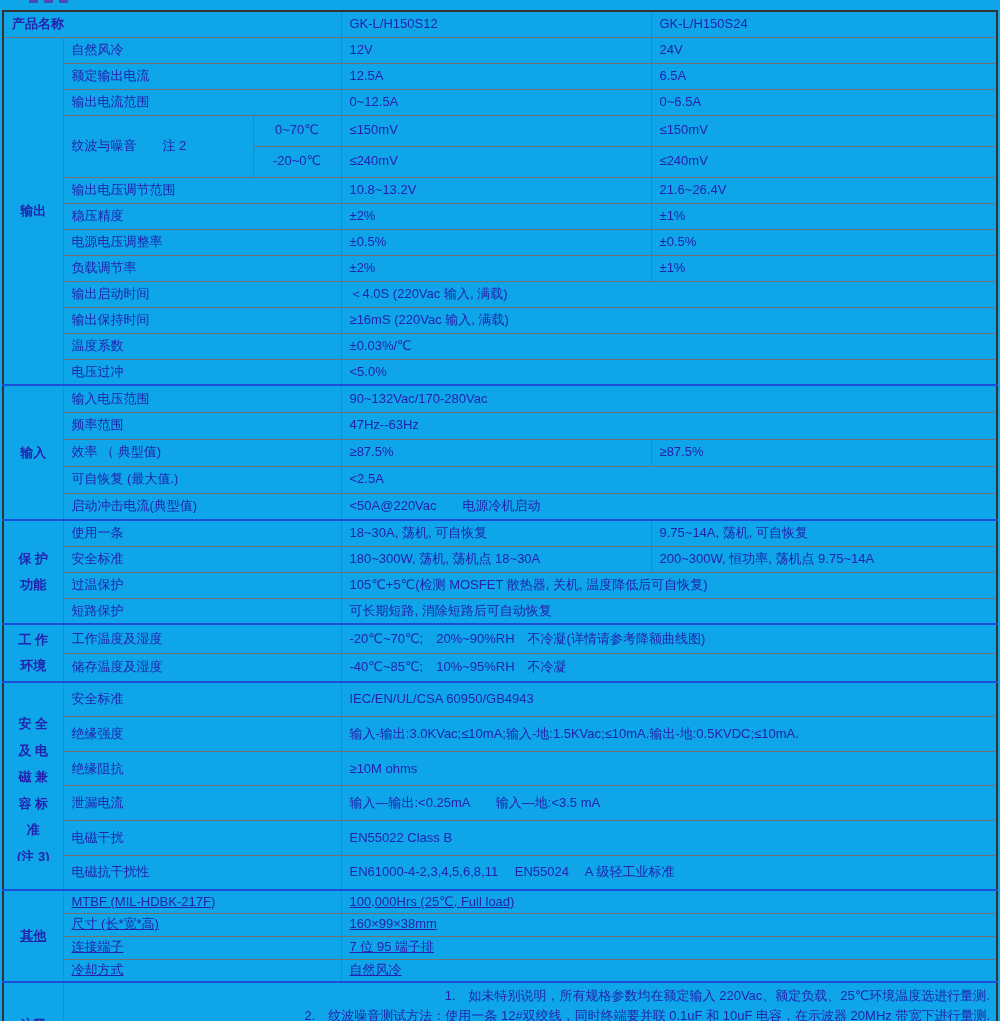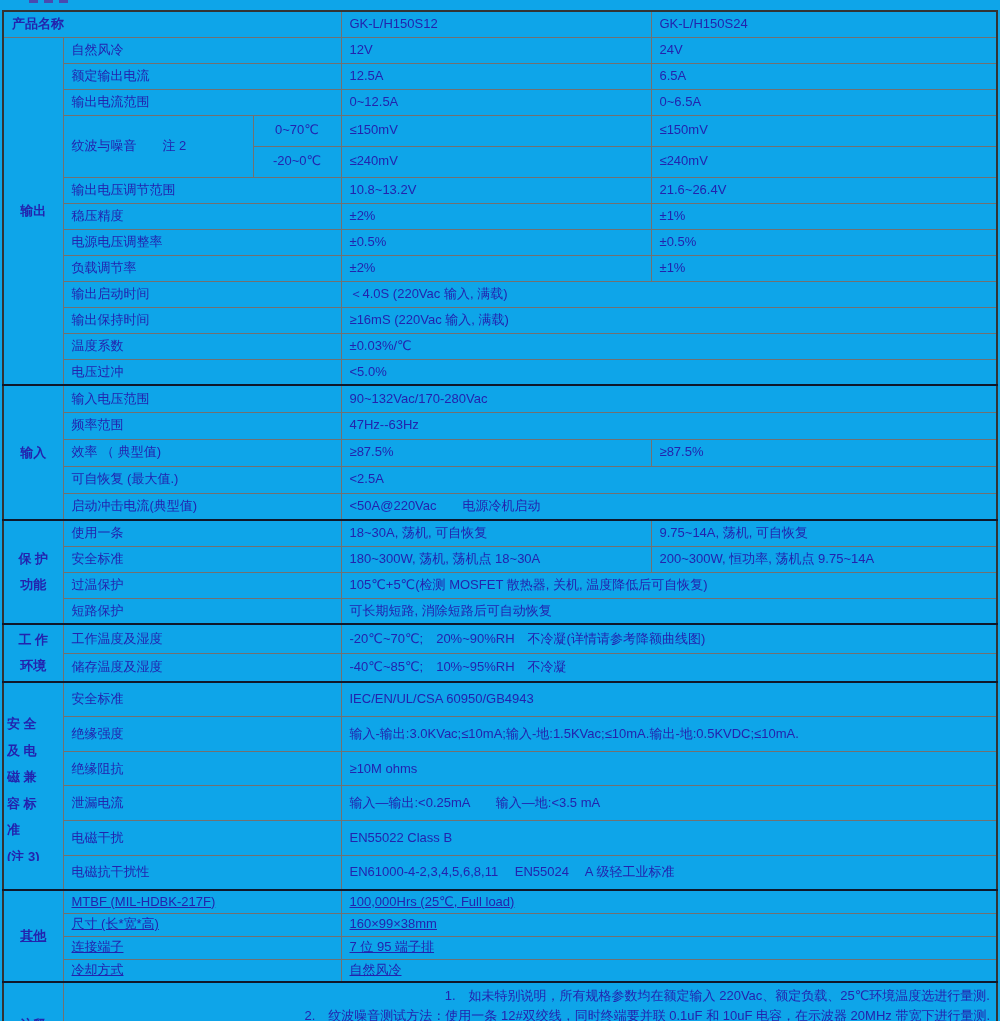--- a/index.html
+++ b/index.html
@@ -26,36 +26,36 @@
     color:#2323ae;
     font-size:13px;
     padding:2px 6px 2px 8px;
     height:26px;
     box-sizing:border-box;
     overflow:hidden;
     white-space:nowrap;
     vertical-align:middle;
     line-height:1.25;
   }
-  tr.sec-top td{border-top:2px solid #0f172a;}
+  tr.sec-top td{border-top:2px solid #1d4ed8;}
   td.sec{
     font-weight:bold;
     text-align:center;
     white-space:pre-line;
     padding:2px 3px;
     line-height:26px;
   }
   td.sec-topalign{vertical-align:top;}
   .clipbox{
     height:150px;
     overflow:hidden;
     white-space:pre-line;
     line-height:26.5px;
     font-weight:bold;
-    text-align:left;
+    text-align:center;
   }
   td.hdr{font-weight:bold;}
   td.temp{text-align:center;padding:2px 2px;}
   tr.h31 td{height:31px;margin-left:32px;}
   tr.h27 td{height:27px;}
   tr.h29 td{height:29px;}
   tr.h23 td{height:23px;text-decoration:underline;}
   tr.notes-row td{height:85px;}
   td.notes-cell{vertical-align:top;padding-top:3px;white-space:normal;}
   .note-line{line-height:20px;white-space:pre-wrap;text-align:right;}

